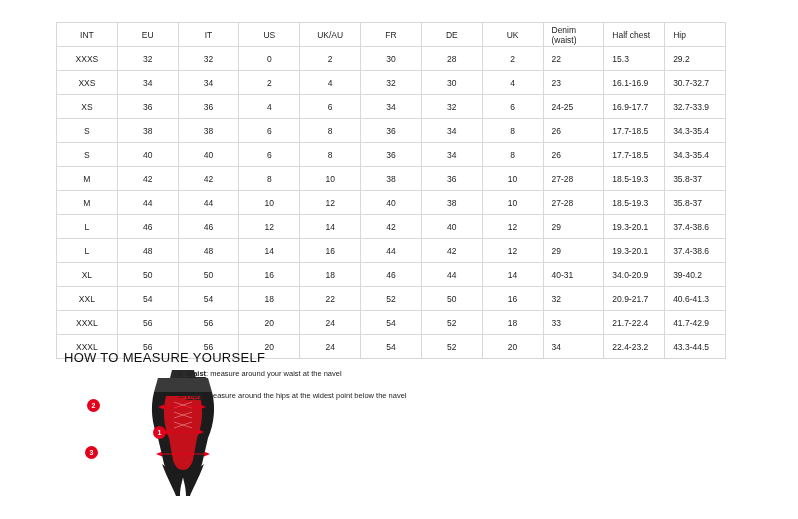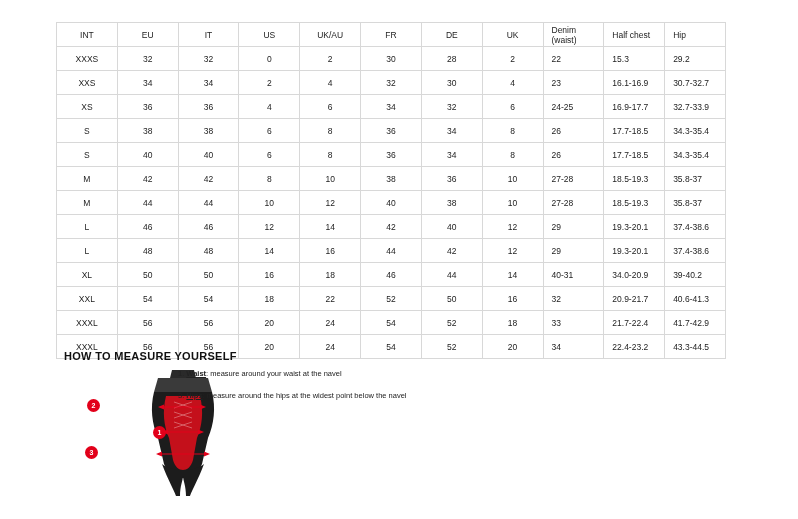--- a/index.html
+++ b/index.html
@@ -59,22 +59,22 @@
   table.size-chart th.halfchest,
   table.size-chart th.hip {
     text-align: left;
     padding-left: 8px;
   }
   
   .measure-title {
     position: absolute;
     left: 64px;
     top: 350px;
-    font-size: 11px;
-    font-weight: bold;
+    font-size: 13px;
+    font-weight: normal;
     letter-spacing: 0.3px;
     color: #111;
   }
   .figure {
     position: absolute;
     left: 128px;
     top: 368px;
     width: 110px;
     height: 130px;
   }

